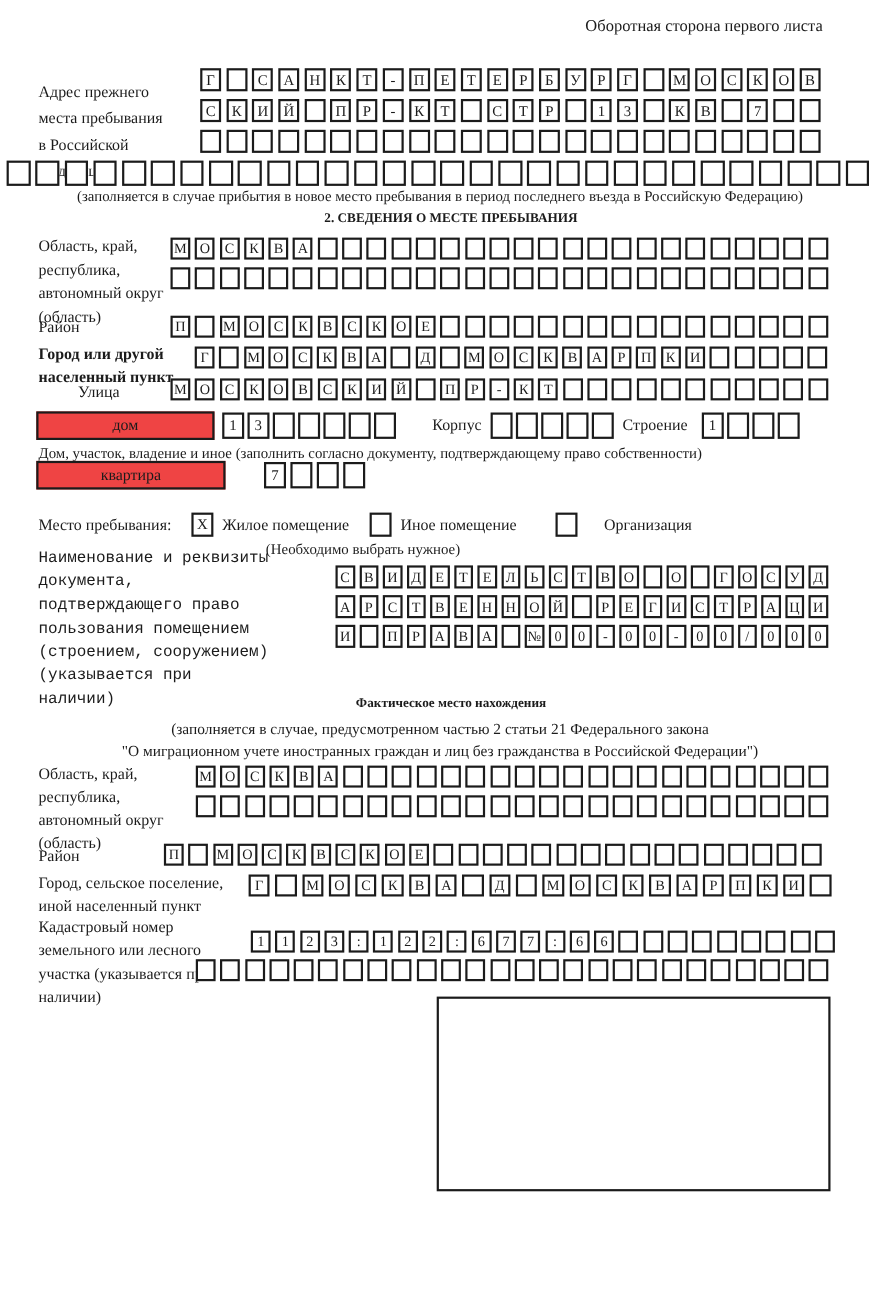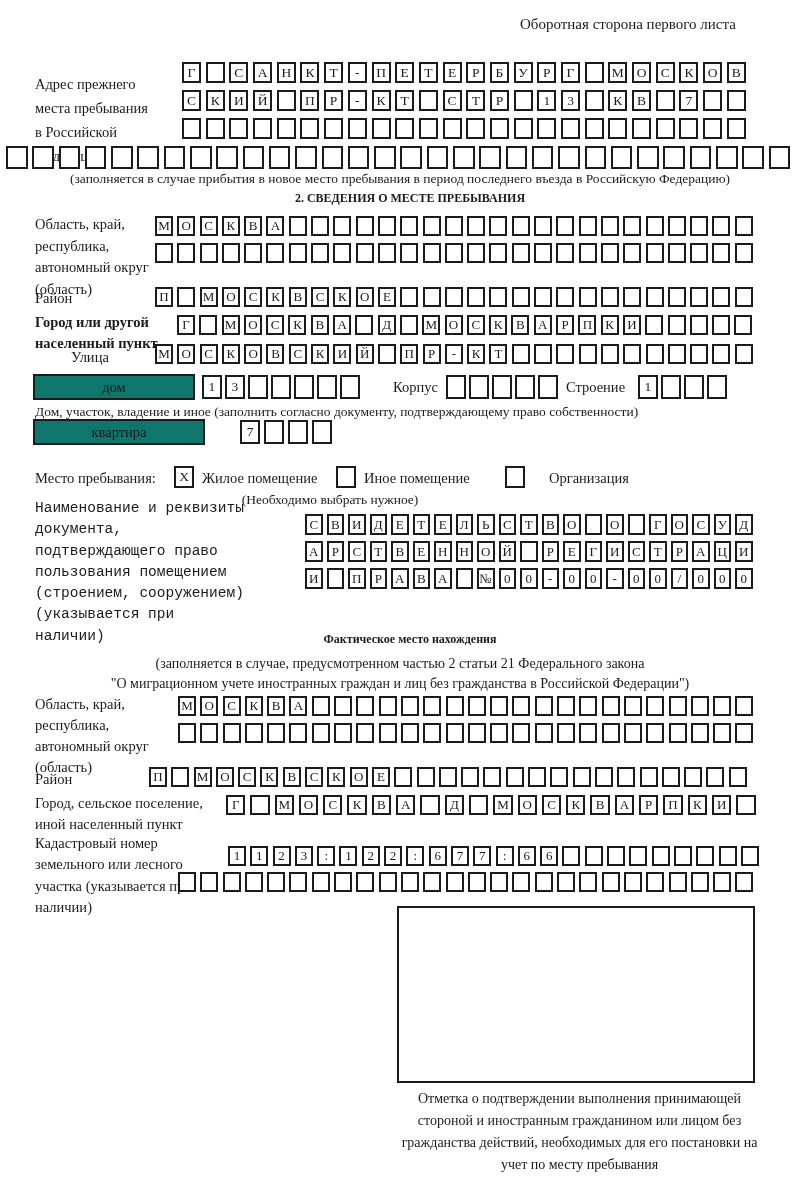--- a/index.html
+++ b/index.html
@@ -11,32 +11,32 @@
   .grid{position:absolute;display:flex;}
   .cell{flex:0 0 auto;border:2px solid #1b1b1b;box-sizing:border-box;background:#fff;
         display:flex;align-items:center;justify-content:center;font-size:13.5px;}
   .g-top{column-gap:4.7px}.g-top .cell{width:19px;height:21px;}
   .g-wide{column-gap:4.8px}.g-wide .cell{width:21.5px;height:23px;}
   .g-s2{column-gap:4.3px}.g-s2 .cell{width:18px;height:20px;font-size:13px;}
   .g-doc{column-gap:4px}.g-doc .cell{width:17.5px;height:21px;font-size:13px;}
   .g-house{column-gap:3.5px}.g-house .cell{width:19.5px;height:24px;}
   .g-apt{column-gap:4px}.g-apt .cell{width:20px;height:24px;}
   .g-city2{column-gap:5px}.g-city2 .cell{width:19.3px;height:20px;font-size:13px;}
-  .wbox{position:absolute;border:2px solid #1b1b1b;box-sizing:border-box;background:#0f766e;
+  .wbox{position:absolute;border:2px solid #1b1b1b;box-sizing:border-box;background:#ef4444;
         display:flex;align-items:center;justify-content:center;font-size:14.5px;}
   .chk{position:absolute;width:20px;height:22px;border:2px solid #1b1b1b;box-sizing:border-box;
        display:flex;align-items:center;justify-content:center;font-size:13.5px;}
   .stamp{position:absolute;border:2px solid #1b1b1b;box-sizing:border-box;background:#fff;}
 </style>
 </head>
 <body>
 
 <div class="page">
 
-  <div class="note" style="left:520px;top:16px;width:228px;text-align:left;font-size:15px;">Оборотная сторона первого листа</div>
+  <div class="note" style="left:520px;top:16px;width:228px;text-align:right;font-size:15px;">Оборотная сторона первого листа</div>
 
   <div class="lbl" style="left:35px;top:72px;width:120px;line-height:24px;">Адрес прежнего места пребывания в Российской Федерации</div>
   <div class="grid g-top" style="left:182px;top:62px;">
       <span class="cell">Г</span>
       <span class="cell"></span>
       <span class="cell">С</span>
       <span class="cell">А</span>
       <span class="cell">Н</span>
       <span class="cell">К</span>
       <span class="cell">Т</span>
@@ -582,15 +582,14 @@
       <span class="cell"></span>
       <span class="cell"></span>
       <span class="cell"></span>
       <span class="cell"></span>
       <span class="cell"></span>
       <span class="cell"></span>
       <span class="cell"></span>
     </div>
 
   <div class="stamp" style="left:397px;top:906px;width:358px;height:177px;"></div>
-  <div class="note" style="left:392px;top:1088px;width:375px;text-align:center;font-size:14px;line-height:22px;">Отметка о подтверждении выполнения принимающей стороной и иностранным гражданином или лицом без гражданства действий, необходимых для его постановки на учет по месту пребывания</div>
 
 </div>
 
 </body></html>

